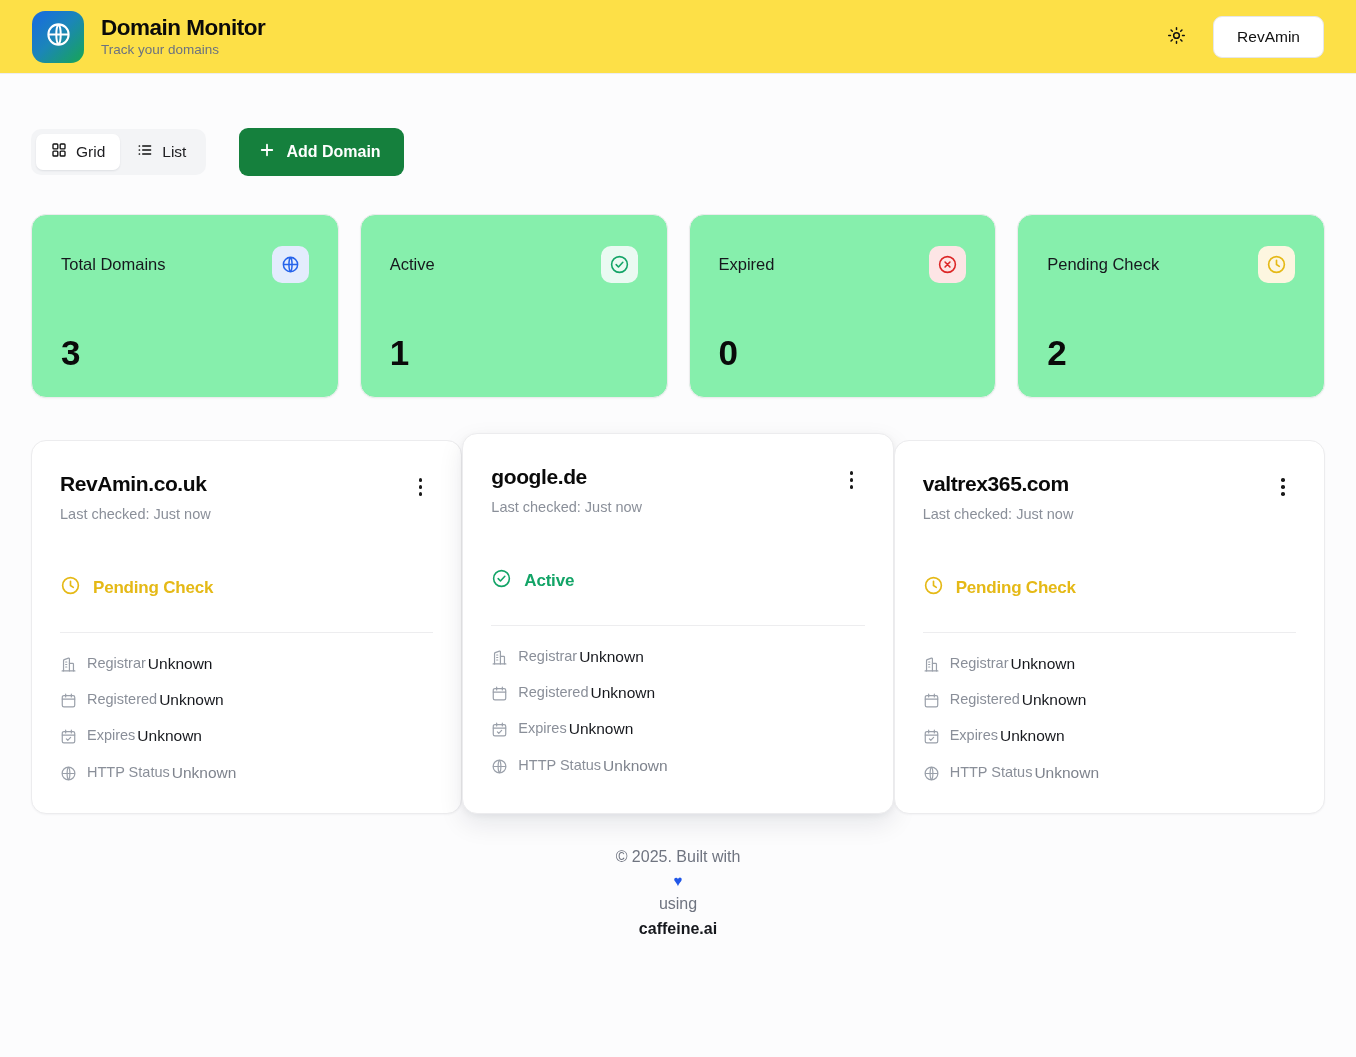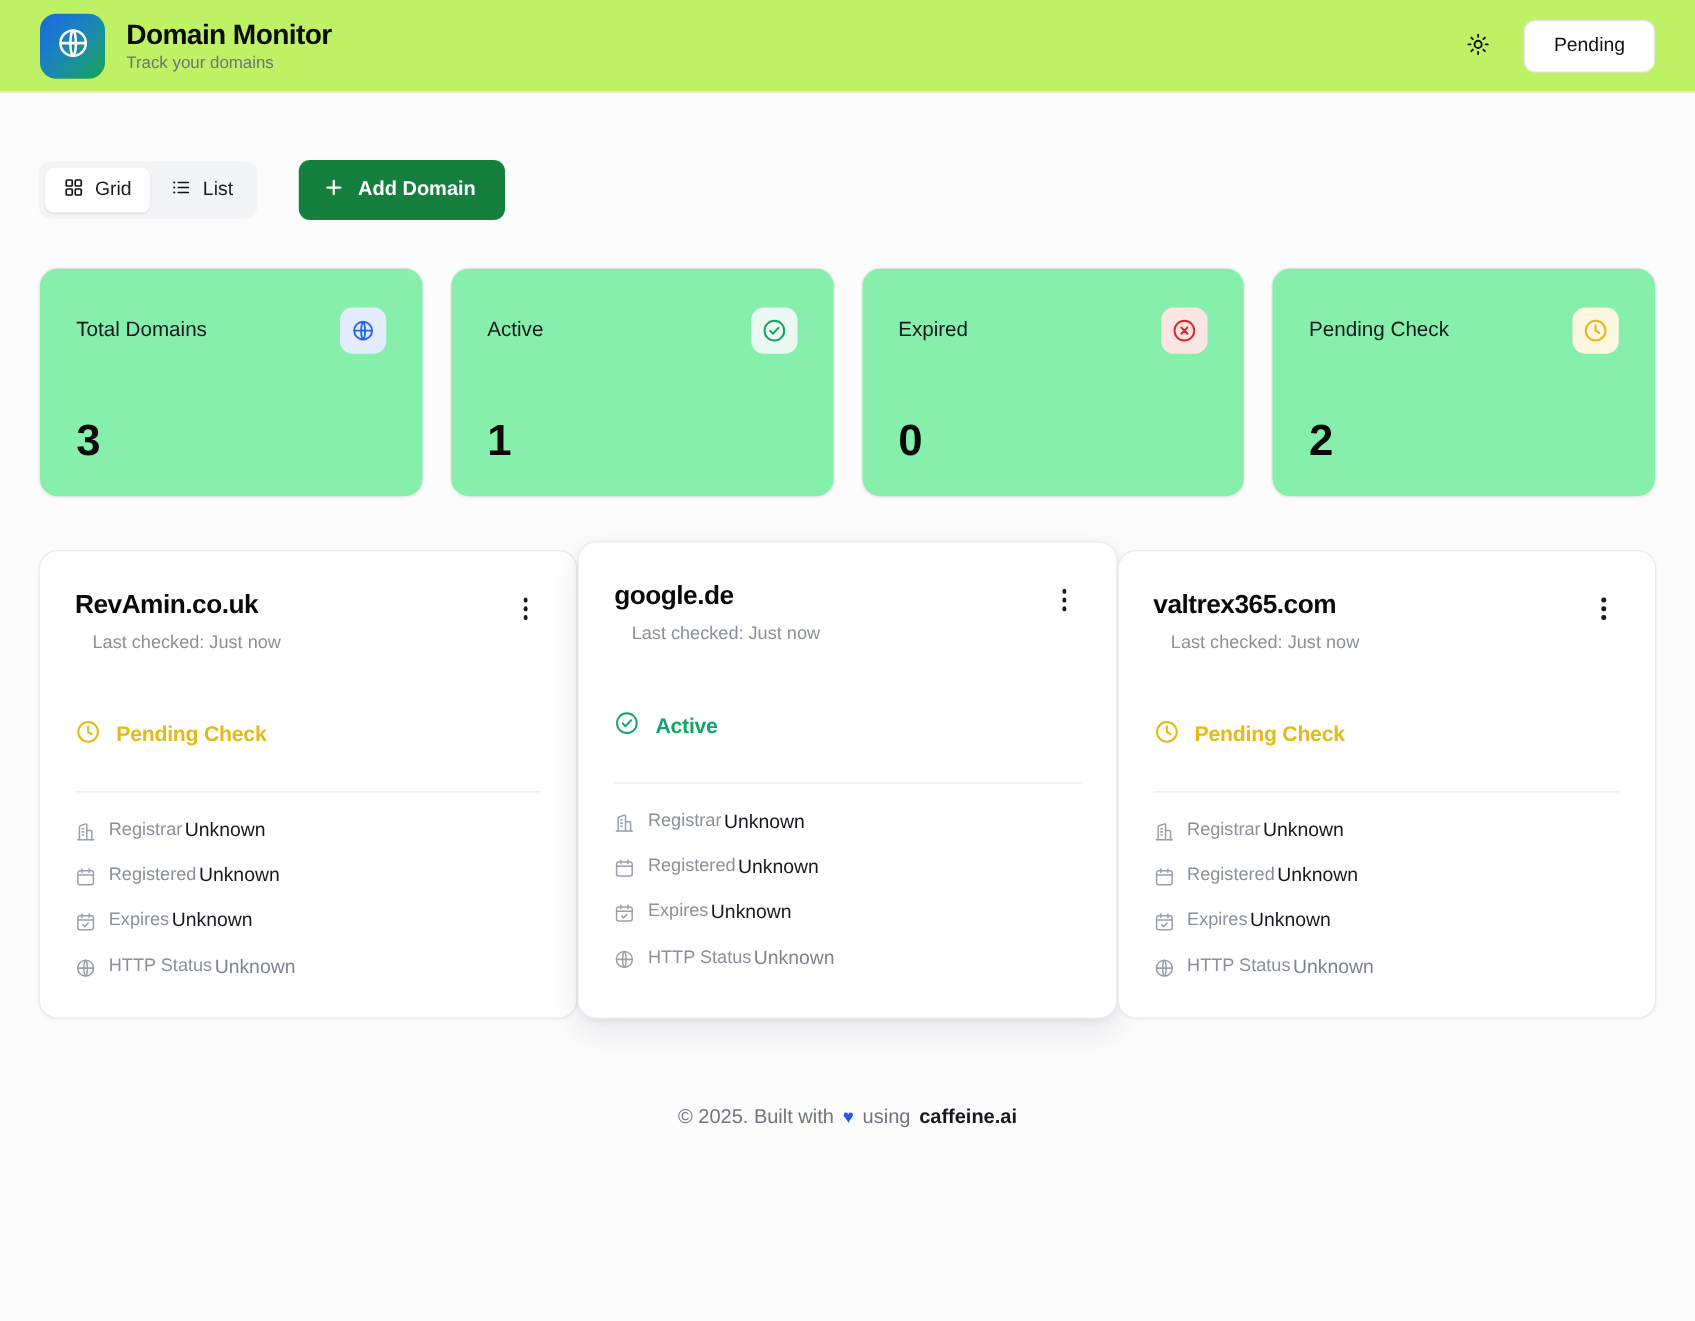--- a/index.html
+++ b/index.html
@@ -13,21 +13,21 @@
   body {
     font-family: "Liberation Sans", sans-serif;
     background: #fcfcfd;
     color: #0a0a0a;
     -webkit-font-smoothing: antialiased;
   }
 
   
   .header {
     height: 74px;
-    background: #bef264;
+    background: #fde047;
     border-bottom: 1px solid #ededf0;
     display: flex;
     align-items: center;
     justify-content: space-between;
     padding: 0 32px;
   }
 
   .brand {
     display: flex;
     align-items: center;
@@ -247,21 +247,20 @@
     font-size: 21px;
     font-weight: bold;
     letter-spacing: -0.4px;
     color: #0a0a0a;
     line-height: 1.15;
   }
   .domain-checked {
     margin-top: 10px;
     font-size: 14.5px;
     color: #8a8f99;
-    margin-left: 14px;
   }
   .kebab {
     width: 26px;
     height: 26px;
     display: flex;
     flex-direction: column;
     align-items: center;
     justify-content: center;
     gap: 3.5px;
     background: none;
@@ -333,20 +332,21 @@
   
   .footer {
     margin-top: 44px;
     height: 70px;
     display: flex;
     align-items: center;
     justify-content: center;
     gap: 7px;
     font-size: 16px;
     color: #6f7480;
+    flex-direction: column;
   }
   .footer .heart { color: #2157e8; font-size: 15px; line-height: 1; }
   .footer .brandname { font-weight: bold; color: #16181d; }
 </style>
 </head>
 <body>
 
 <div class="header">
   <div class="brand">
     <div class="logo-tile">
@@ -365,21 +365,21 @@
 
   <div class="header-right">
     <button class="theme-toggle">
       <span>
         <svg width="19" height="19" viewBox="0 0 24 24" fill="none" stroke="#111111" stroke-width="1.9" stroke-linecap="round">
           <circle cx="12" cy="12" r="3.6"></circle>
           <path d="M12 2.2v2.2M12 19.6v2.2M2.2 12h2.2M19.6 12h2.2M5.1 5.1l1.6 1.6M17.3 17.3l1.6 1.6M18.9 5.1l-1.6 1.6M6.7 17.3l-1.6 1.6"></path>
         </svg>
       </span>
     </button>
-    <button class="logout-btn">Pending</button>
+    <button class="logout-btn">RevAmin</button>
   </div>
 </div>
 
 <div class="page">
 
   <div class="page-head">
 
     <div class="head-actions">
       <div class="view-toggle">
         <button class="view-btn active">

